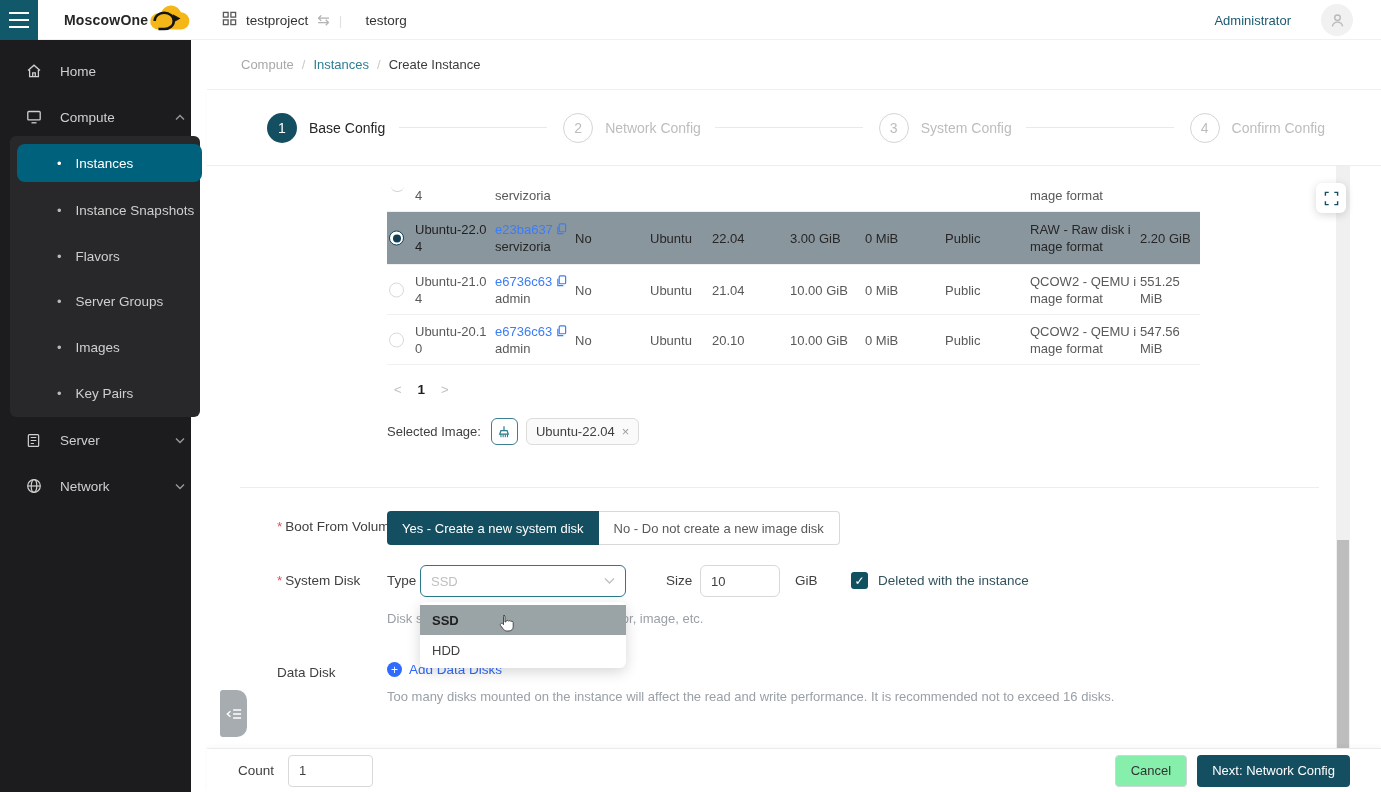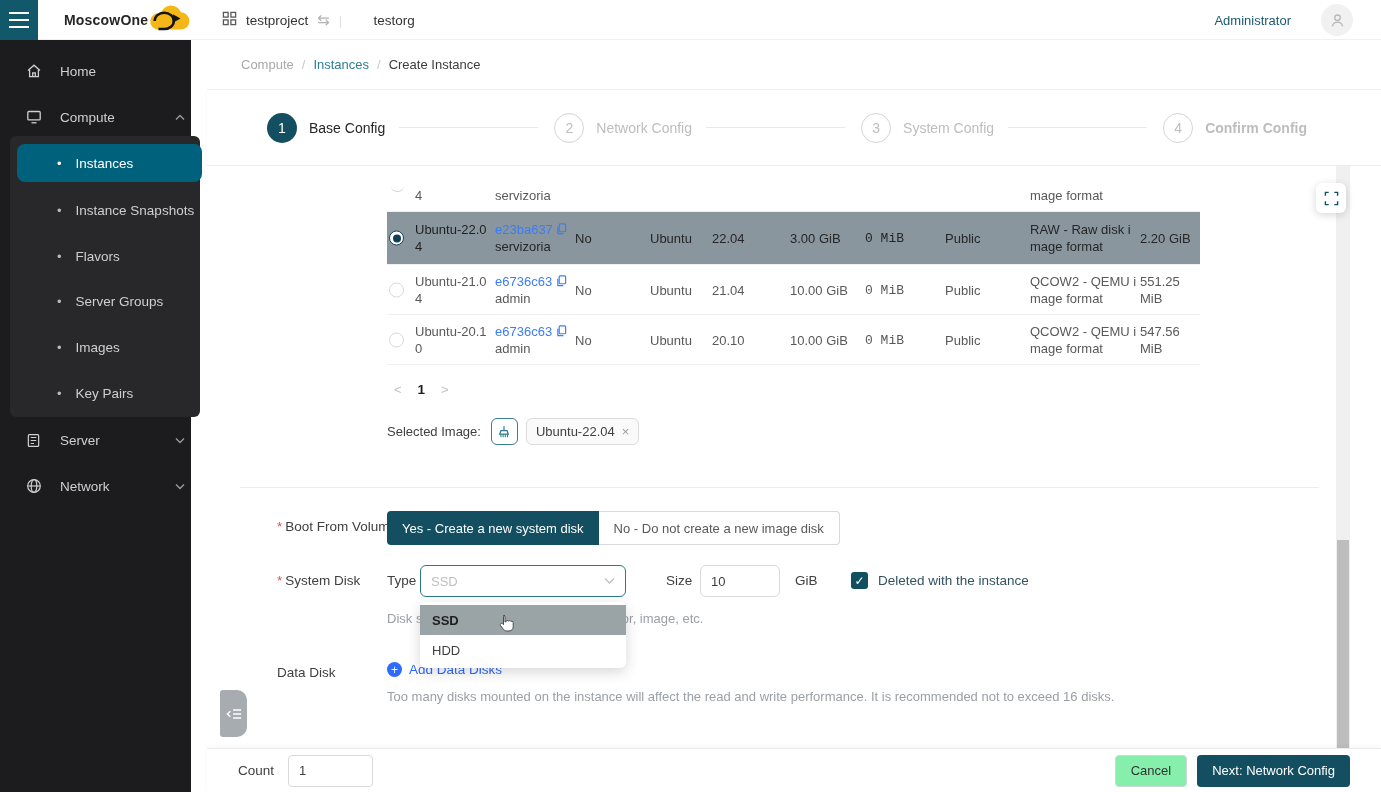--- a/index.html
+++ b/index.html
@@ -61,21 +61,21 @@
 
   
   .imgtable { position:absolute; left:180px; top:0; width:813px; }
   .trow { position:relative; width:813px; border-bottom:1px solid #f0f0f0; font-size:13px; color:#595959; }
   .trow.partial { height:46px; }
   .trow.selrow { height:53px; background:#8a969e; color:#262626; }
   .trow.norm { height:50px; }
   .cell { position:absolute; top:50%; transform:translateY(-50%); line-height:17px; }
   .c-radio{left:2px;} .c-name{left:28px; width:76px; word-break:break-all;}
   .c-id{left:108px; width:82px;} .c-prot{left:188px;} .c-os{left:263px;} .c-ver{left:325px;}
-  .c-disk{left:403px;} .c-ram{left:478px;font-family:Liberation Mono, monospace;} .c-vis{left:558px;}
+  .c-disk{left:403px;} .c-ram{left:478px;} .c-vis{left:558px;}
   .c-fmt{left:643px; width:110px; word-break:break-all;} .c-size{left:753px; width:60px;}
   .idlink { color:#3b7cf7; cursor:pointer; white-space:nowrap; }
   .radio-on { width:15px; height:15px; border-radius:50%; background:#fff; border:1px solid #10435a;
     display:flex; align-items:center; justify-content:center; }
   .radio-on i { width:8px; height:8px; border-radius:50%; background:#113e55; }
   .radio-off { width:15px; height:15px; border-radius:50%; background:#fff; border:1px solid #d9d9d9; }
   .radio-arc { position:absolute; left:4px; top:20px; width:13px; height:6px;
     border-bottom:1.4px solid #d4d4d4; border-radius:0 0 12px 12px; }
   .pfrag { position:absolute; bottom:8px; font-size:13px; color:#595959; }
 
@@ -171,21 +171,21 @@
       <svg width="15" height="15" viewBox="0 0 16 16" class="grid-ic" fill="none" stroke-width="1.4">
         <rect x="1.5" y="1.5" width="5" height="5"></rect>
           <rect x="9.5" y="1.5" width="5" height="5"></rect>
         <rect x="1.5" y="9.5" width="5" height="5"></rect>
           <rect x="9.5" y="9.5" width="5" height="5"></rect>
       </svg>
     </span>
     <span>testproject</span>
     <span class="swap">⇆</span>
     <span class="hdivider">|</span>
-    <span style="margin-left:22px;">testorg</span>
+    <span style="margin-left:14px;">testorg</span>
   </div>
   <div class="admin">Administrator</div>
   <div class="avatar">
     <svg width="17" height="17" viewBox="0 0 16 16">
       <circle cx="8" cy="5.4" r="2.6" fill="none" stroke="#b9b9b9" stroke-width="1.3"></circle>
       <path d="M3.2 13.5 a4.9 4.9 0 0 1 9.6 0" fill="none" stroke="#b9b9b9" stroke-width="1.3"></path>
     </svg>
   </div>
 </div>
 
@@ -285,21 +285,21 @@
     <div class="stepc on">1</div>
     <div class="steplab on">Base Config</div>
     <div class="stepline"></div>
     <div class="stepc off">2</div>
     <div class="steplab off">Network Config</div>
     <div class="stepline"></div>
     <div class="stepc off">3</div>
     <div class="steplab off">System Config</div>
     <div class="stepline"></div>
     <div class="stepc off">4</div>
-    <div class="steplab off" style="margin-right:18px;font-weight:bold;">Confirm Config</div>
+    <div class="steplab off" style="margin-right:0;">Confirm Config</div>
   </div>
 
   <div class="formarea">
 
     <div class="imgtable">
       <div class="trow partial">
         <div class="radio-arc"></div>
         <span class="pfrag" style="left:28px;">4</span>
         <span class="pfrag" style="left:108px;">servizoria</span>
         <span class="pfrag" style="left:643px;">mage format</span>

